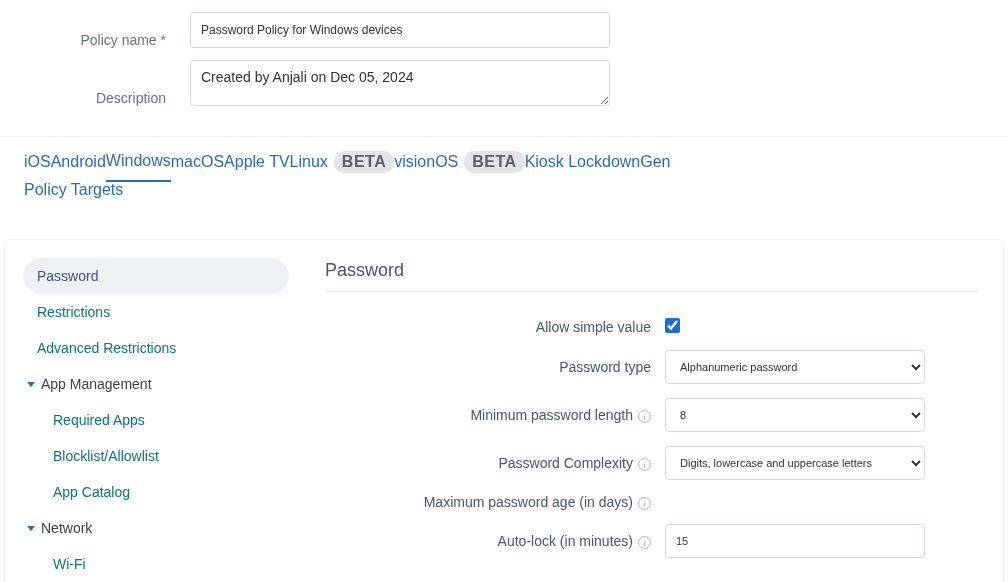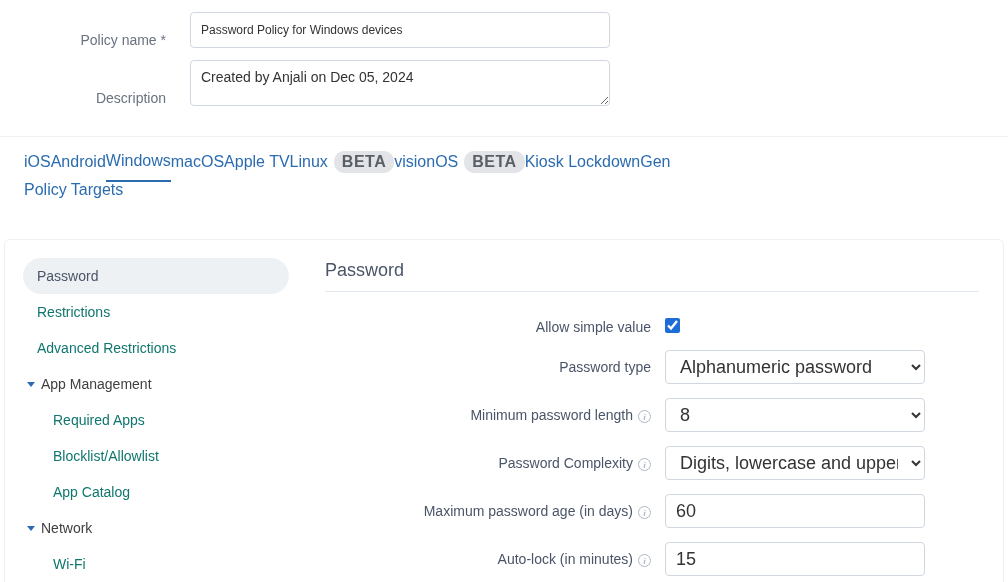--- a/index.html
+++ b/index.html
@@ -185,21 +185,21 @@
       height: 15px;
       accent-color: #1d6dd6;
     }
     .select-box,
     .num-input {
       width: 260px;
       height: 34px;
       border: 1px solid #d0d7de;
       border-radius: 4px;
       padding: 5px 10px;
-      font-size: 18px;
+      font-size: 11px;
       color: #333;
       background: #fff;
       font-family: inherit;
     }
   </style>
 </head>
 <body>
 
 <div class="header-form">
   <div class="form-row">
@@ -300,23 +300,20 @@
           <option>Digits, lowercase and uppercase letters</option>
         </select>
       </div>
     </div>
 
     <div class="setting-row">
       <div class="setting-label">
         <span>Maximum password age (in days)</span>
         <span class="info-icon">i</span>
       </div>
-      <div class="setting-control">
-        <input class="num-input" value="60" style="">
-      </div>
     </div>
 
     <div class="setting-row">
       <div class="setting-label">
         <span>Auto-lock (in minutes)</span>
         <span class="info-icon">i</span>
       </div>
       <div class="setting-control">
         <input class="num-input" value="15" style="">
       </div>

